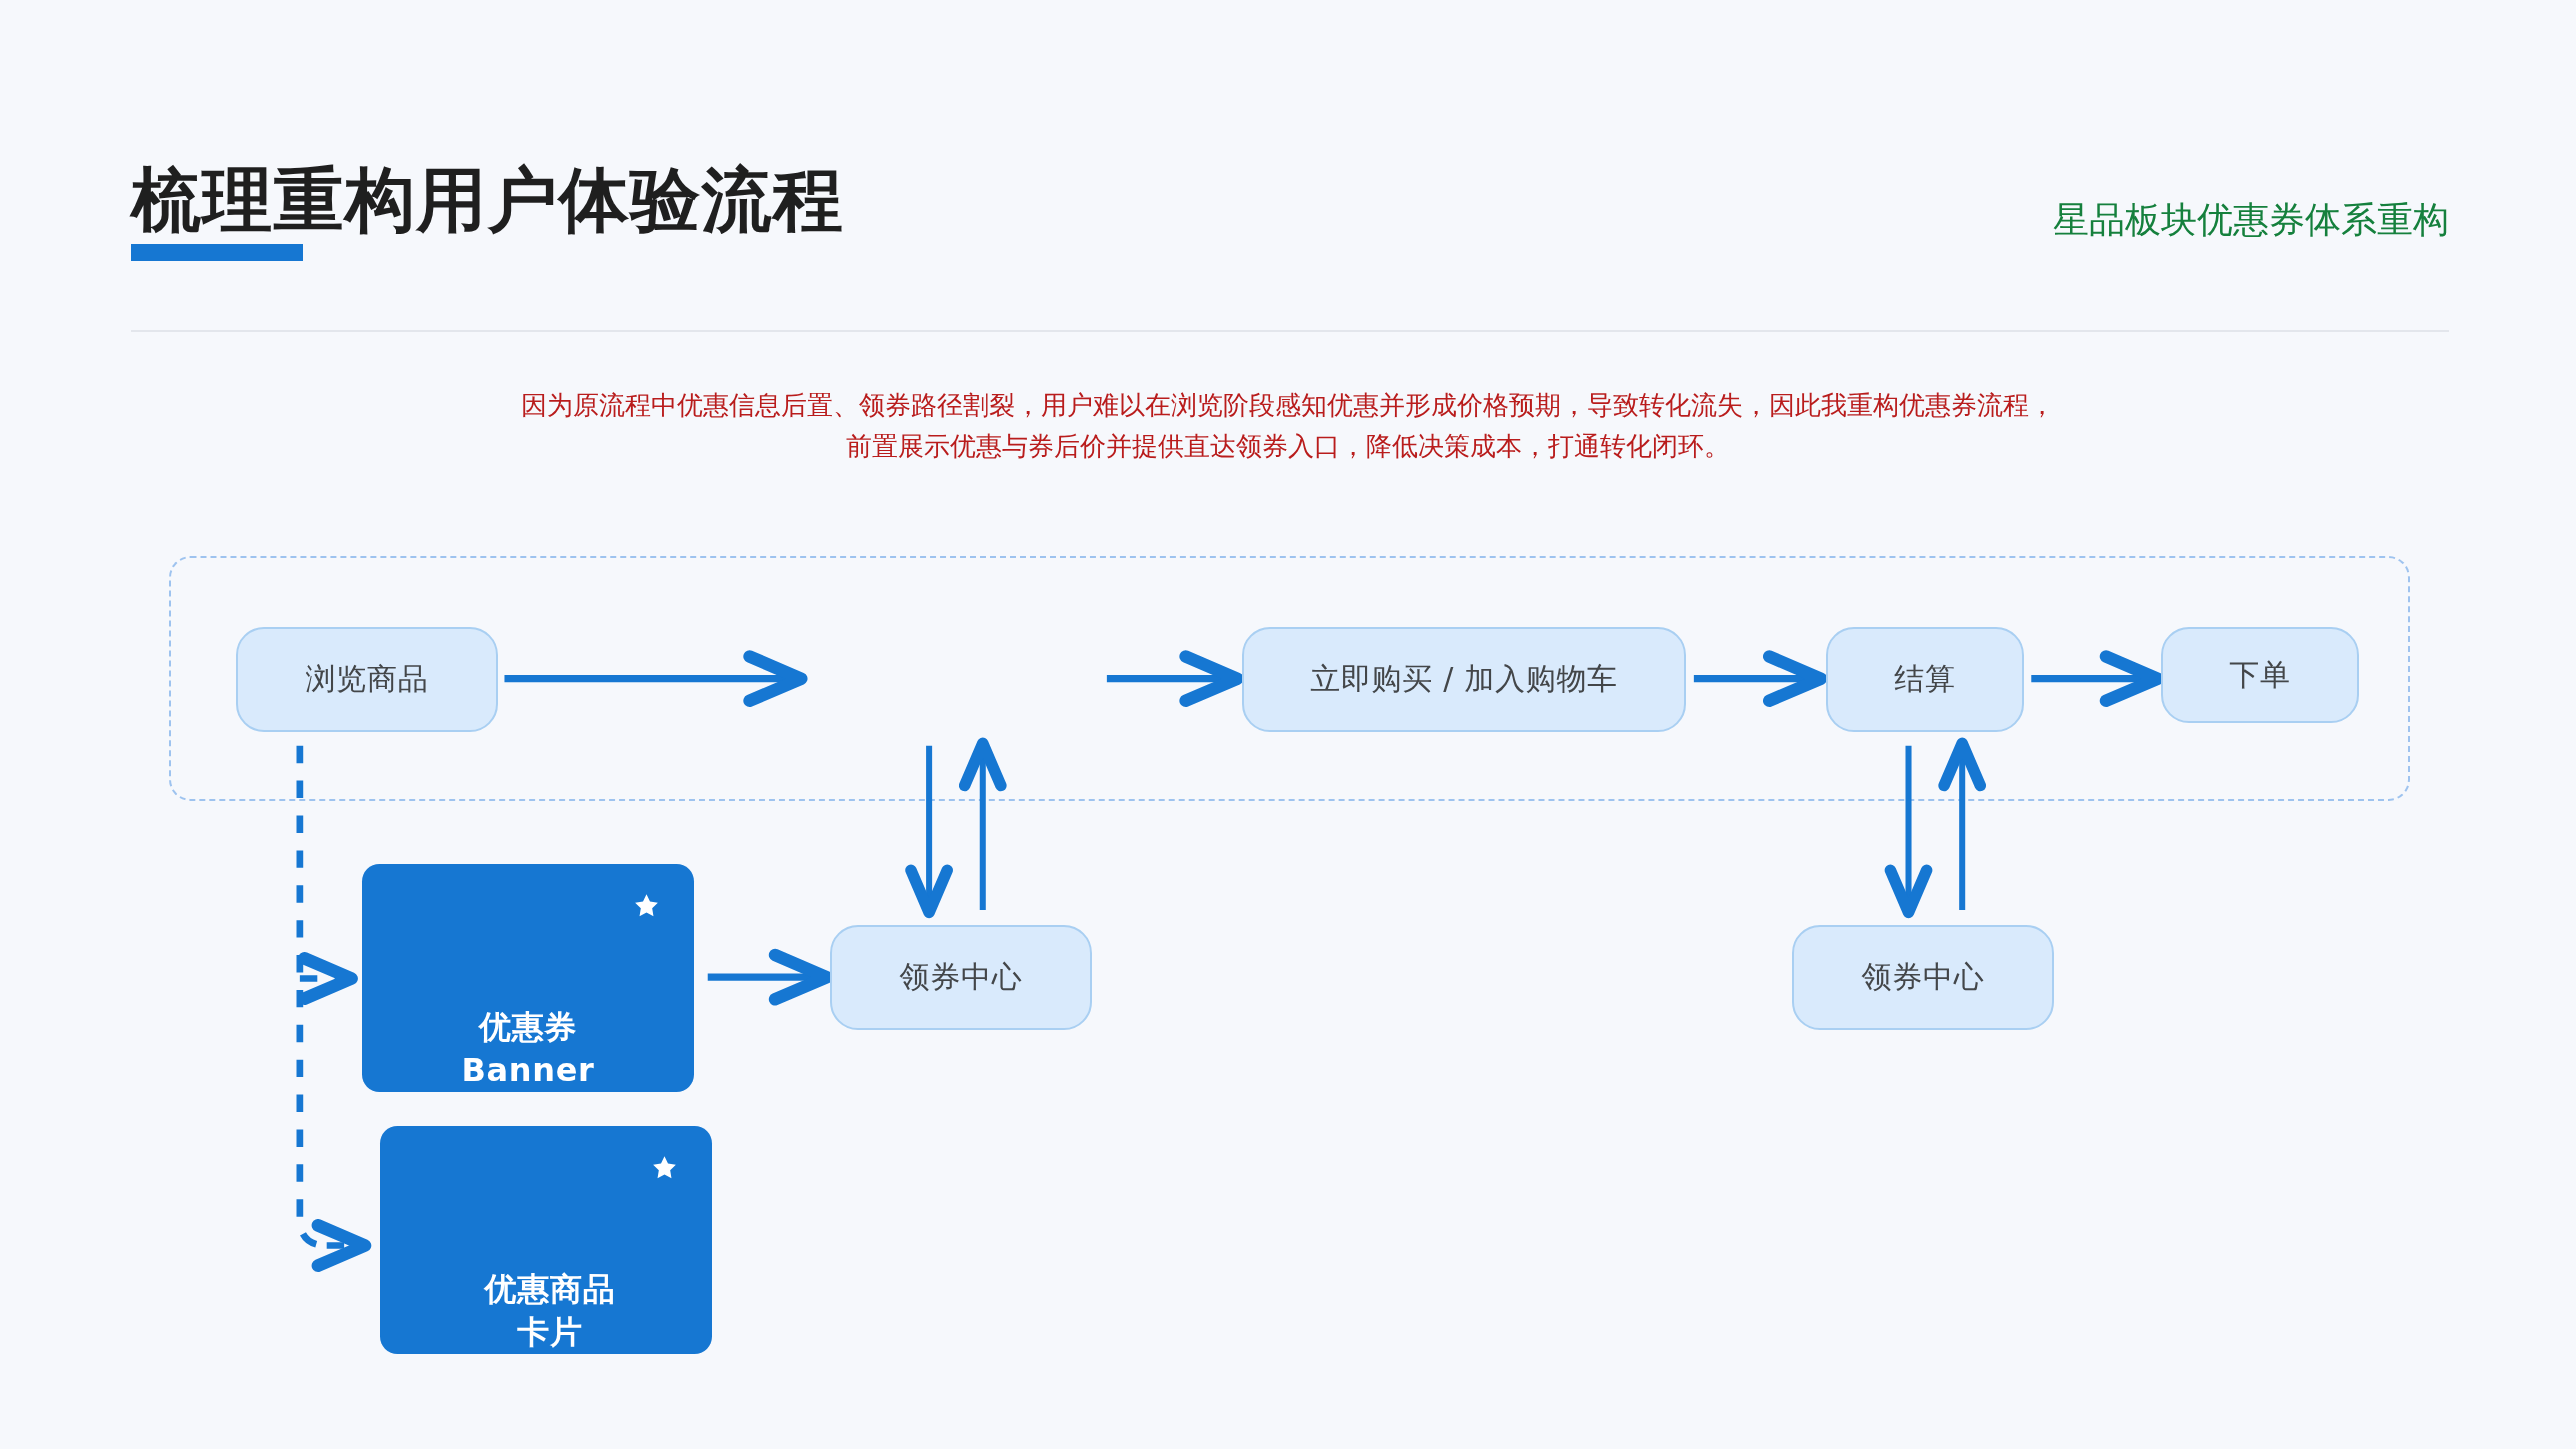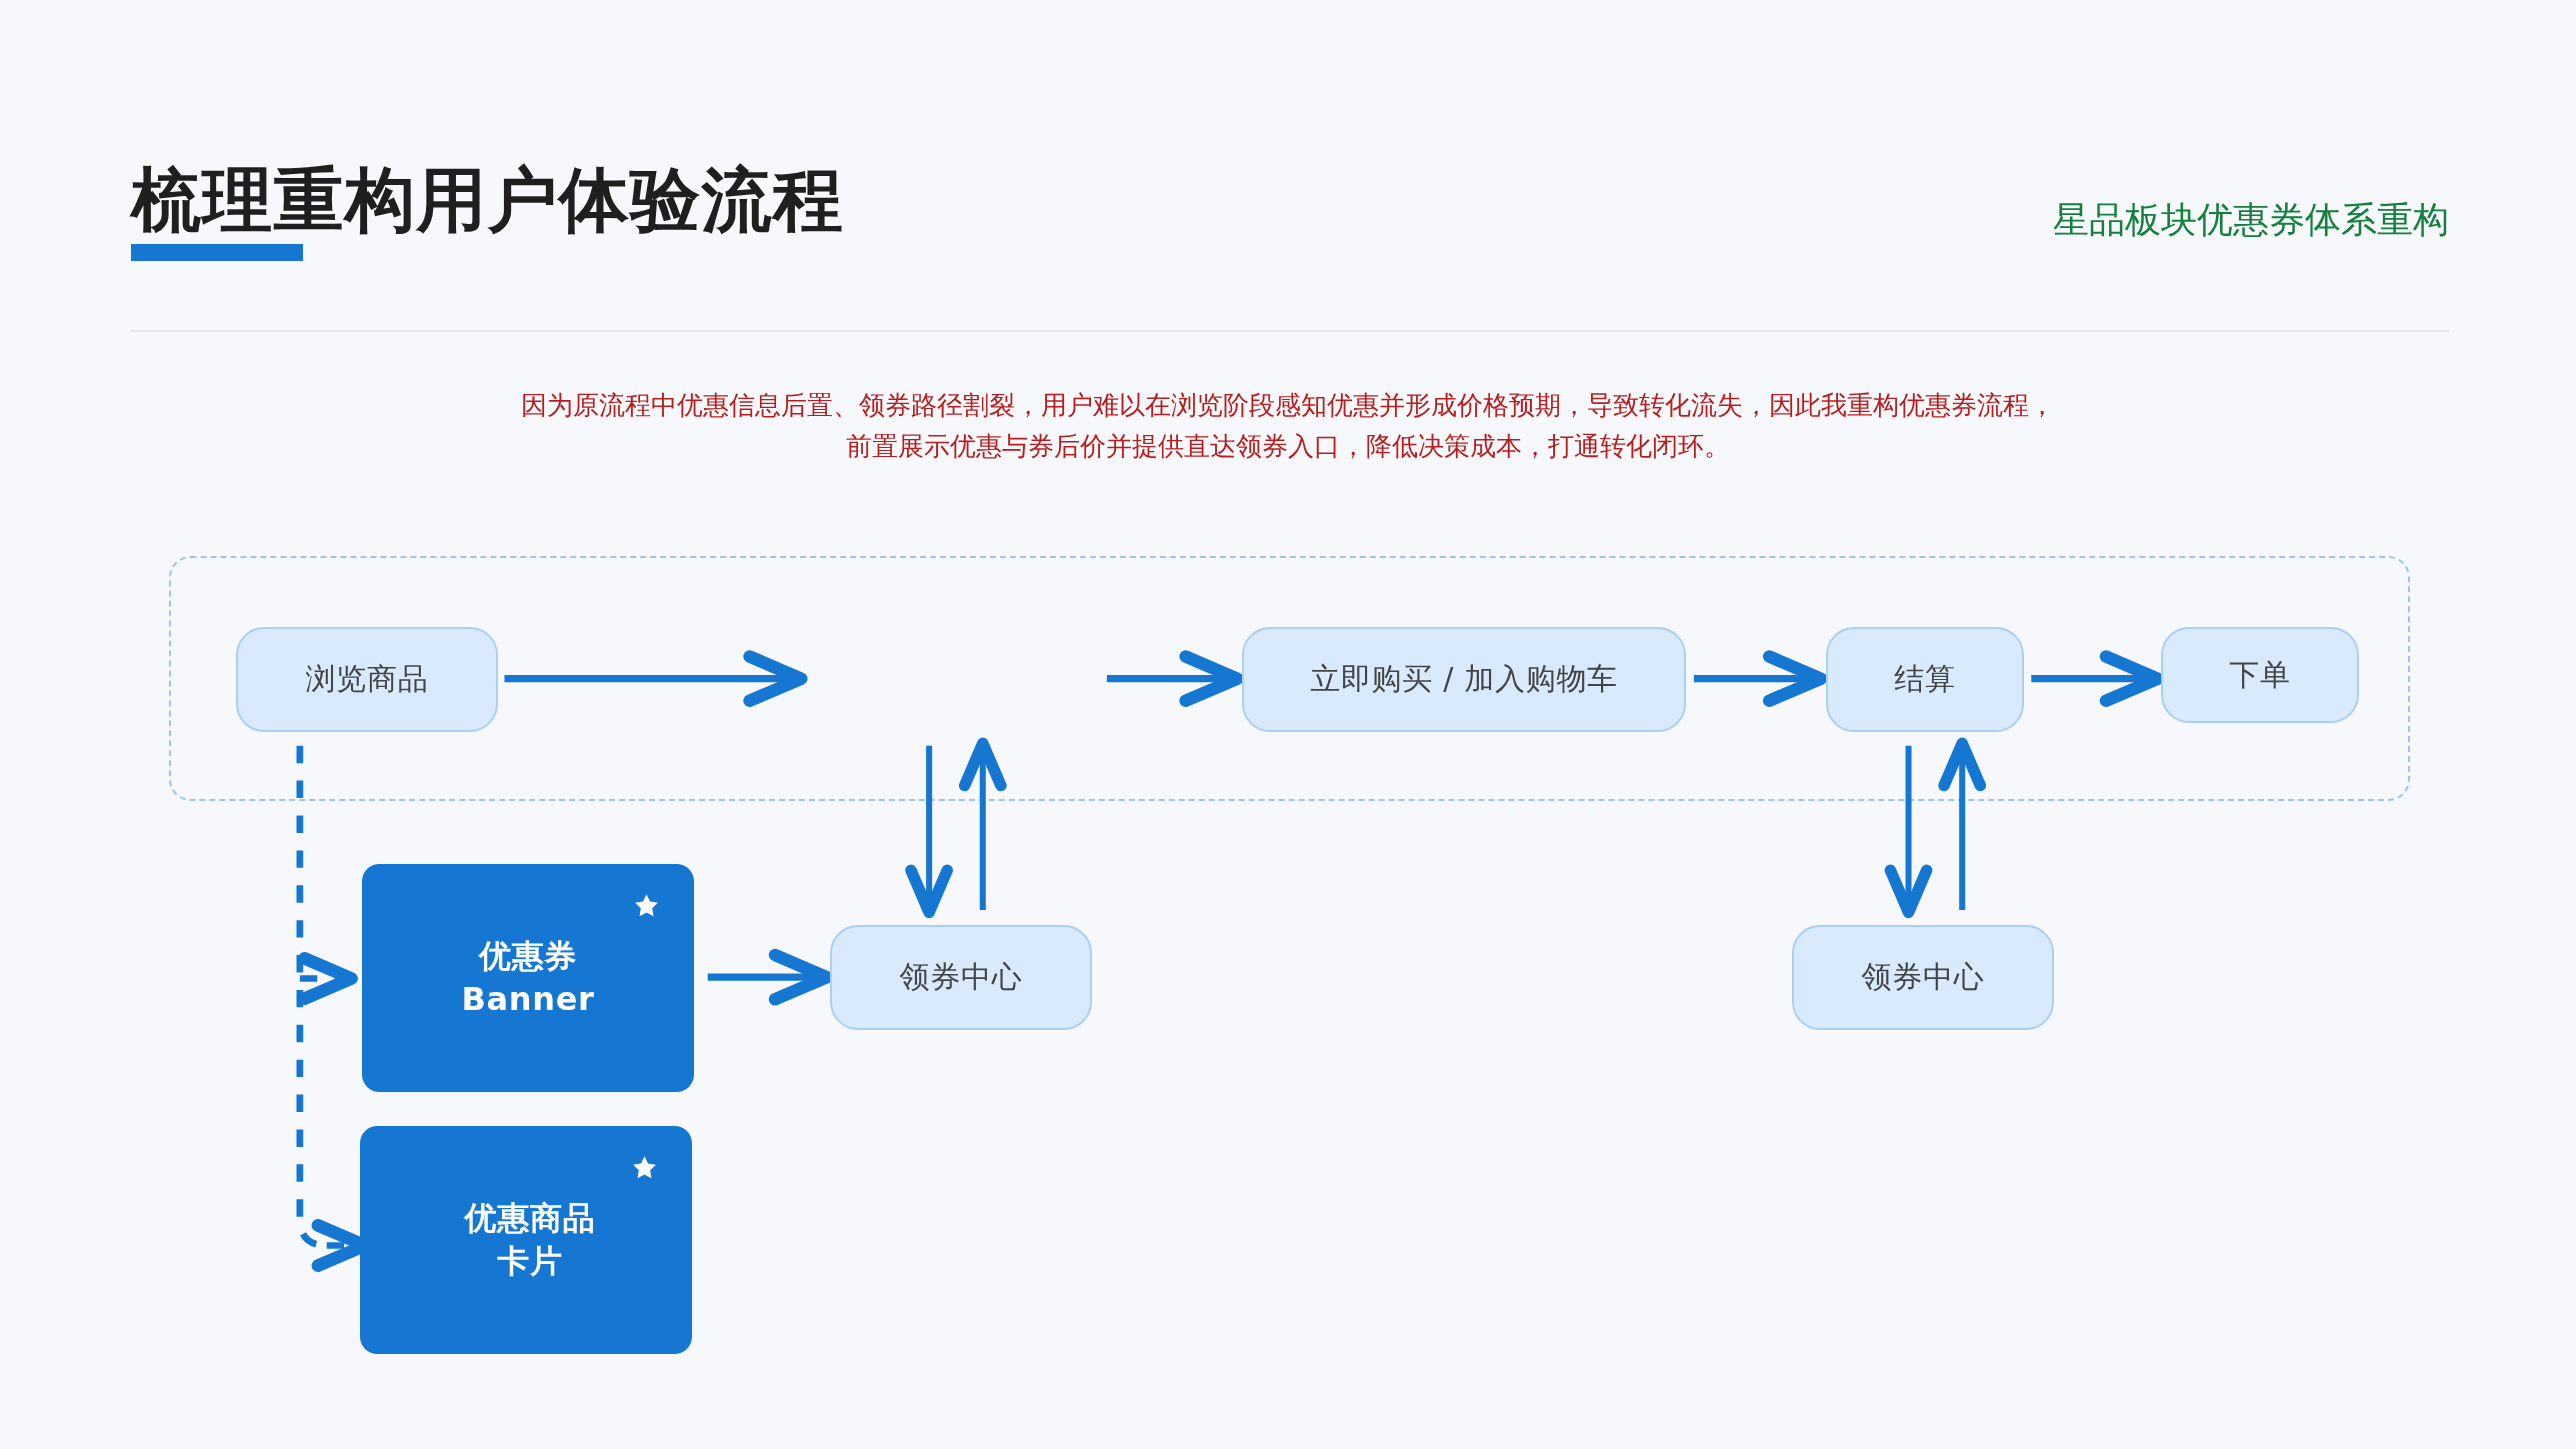--- a/index.html
+++ b/index.html
@@ -48,21 +48,21 @@
     position:absolute;box-sizing:border-box;
     background:#d9eafc;border:2px solid #a9cff2;border-radius:28px;
     display:flex;align-items:center;justify-content:center;
     color:#434649;font-size:30px;letter-spacing:0.7px;white-space:nowrap;
     font-family:"DejaVu Sans","Liberation Sans",sans-serif;
   }
 
   .card{
     position:absolute;box-sizing:border-box;
     background:#1677d2;border-radius:17.4px;
-    display:flex;flex-direction:column;align-items:center;justify-content:center;
+    display:flex;flex-direction:column;align-items:center;justify-content:flex-end;
     color:#ffffff;font-size:32px;font-weight:bold;line-height:1.35;
     letter-spacing:0.7px;text-align:center;
     font-family:"DejaVu Sans","Liberation Sans",sans-serif;
   }
   .card .star{
     position:absolute;right:32px;top:27px;
     width:31px;height:31px;color:#ffffff;
   }
   .card .star svg{display:block;width:31px;height:31px;}
   .card .line{display:block;}
@@ -155,21 +155,21 @@
     <div class="card" style="left:362px;top:826px;width:332px;height:228px;">
       <span class="star">
         <svg viewBox="0 0 24 24" aria-hidden="true">
           <path fill="currentColor" d="M12 2.6l2.7 5.6 6.1.9-4.4 4.3 1 6.1-5.4-2.9-5.4 2.9 1-6.1L3.2 9.1l6.1-.9z"></path>
         </svg>
       </span>
       <span class="line">优惠券</span>
       <span class="line">Banner</span>
     </div>
 
-    <div class="card" style="left:360px;top:1088px;width:332px;height:228px;padding-left:8px;">
+    <div class="card" style="left:380px;top:1088px;width:332px;height:228px;padding-left:8px;">
       <span class="star">
         <svg viewBox="0 0 24 24" aria-hidden="true">
           <path fill="currentColor" d="M12 2.6l2.7 5.6 6.1.9-4.4 4.3 1 6.1-5.4-2.9-5.4 2.9 1-6.1L3.2 9.1l6.1-.9z"></path>
         </svg>
       </span>
       <span class="line">优惠商品</span>
       <span class="line">卡片</span>
     </div>
 
   </div>

